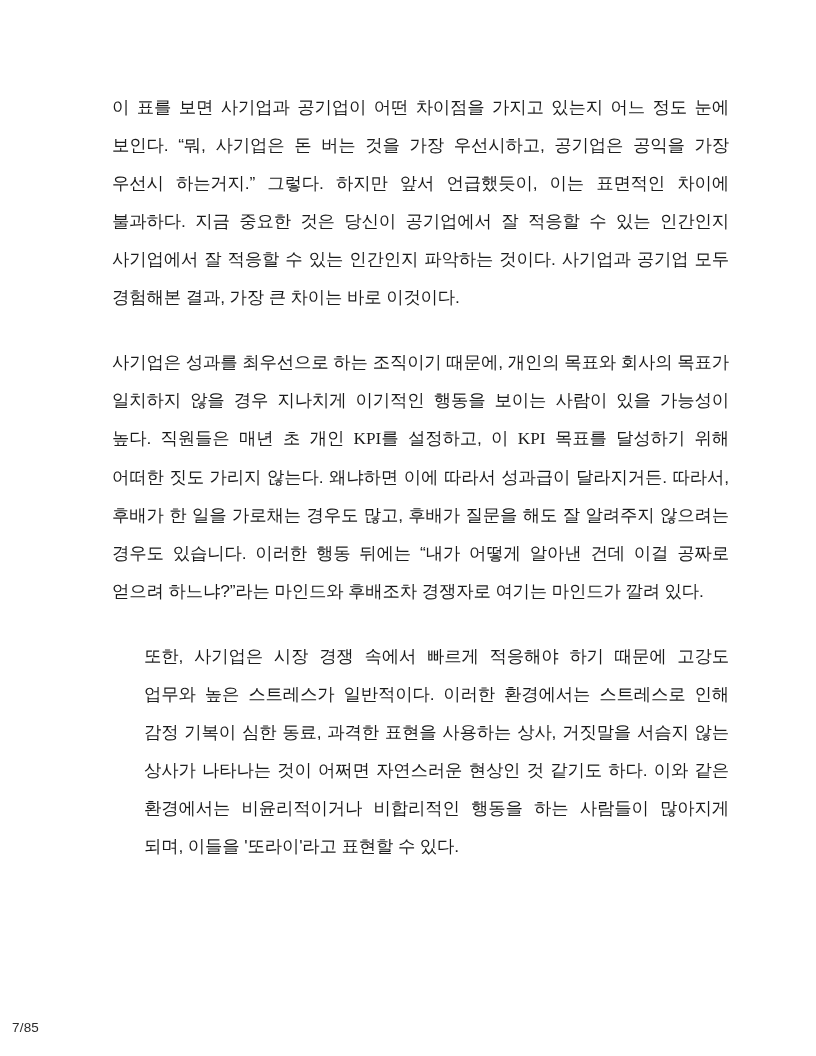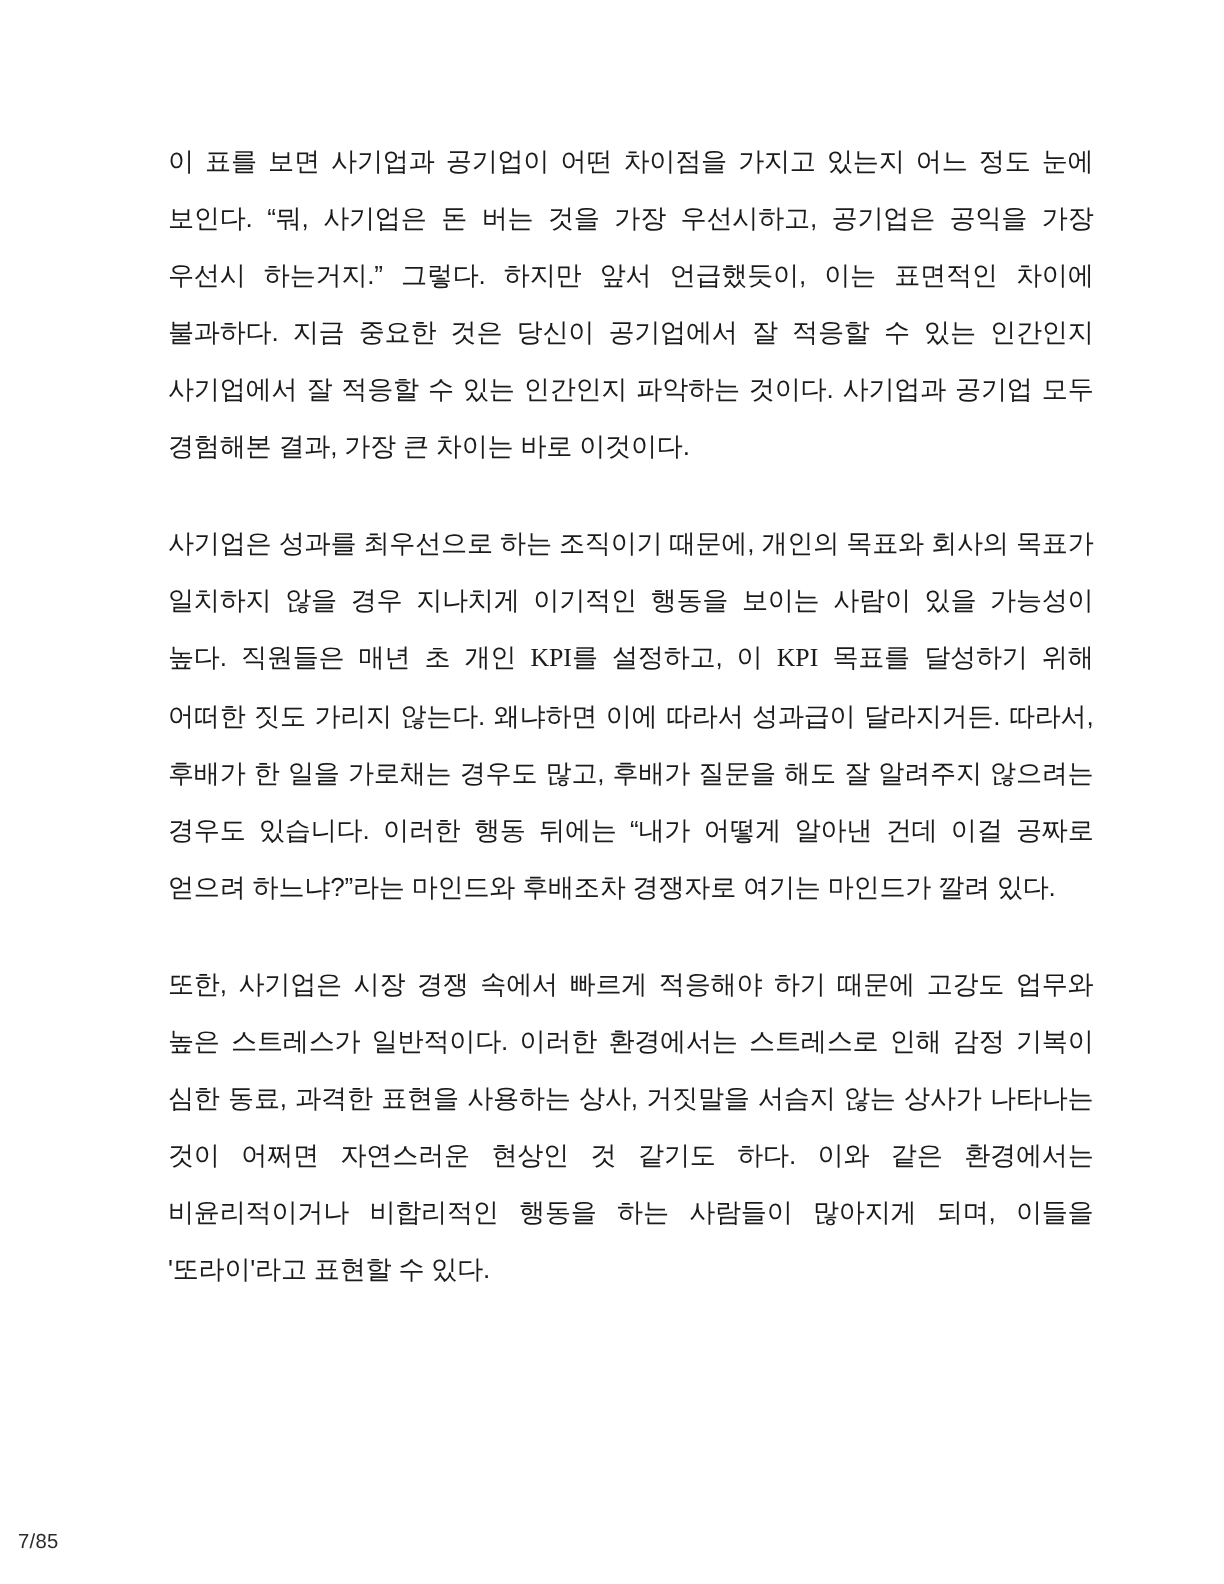--- a/index.html
+++ b/index.html
@@ -41,20 +41,21 @@
     letter-spacing: -0.15px;
     text-align: justify;
     text-justify: inter-character;
     word-break: keep-all;
     color: #1b1b1b;
     font-weight: 400;
   }
 
   p.para:last-of-type {
     margin-bottom: 0;
+    margin-left: 32px;
   }
 
   .heading-quote {
     margin: 2px 0 30px 0;
     font-size: 16.6px;
     line-height: 38px;
     font-weight: 700;
     font-style: italic;
     letter-spacing: -0.3px;
     color: #151515;

